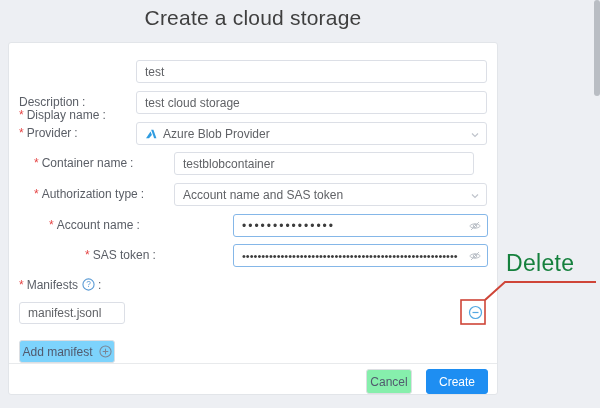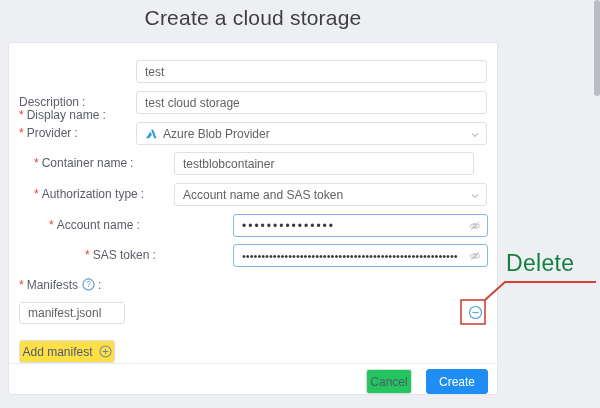--- a/index.html
+++ b/index.html
@@ -43,32 +43,32 @@
     position:absolute;box-sizing:border-box;height:23px;
     border:1px solid #85b7e8;border-radius:3px;background:#fff;
     display:flex;align-items:center;padding:0 22px 0 8px;overflow:hidden;
   }
   .pw .dots{color:#3c3c3c;white-space:nowrap;overflow:hidden;}
   .pw.acc .dots{font-size:12px;letter-spacing:2px;}
   .pw.sas .dots{font-size:11px;letter-spacing:0px;}
   .pw .eye{position:absolute;right:5px;top:4px;cursor:pointer;}
   .mini-btn{
     position:absolute;box-sizing:border-box;
-    background:#fde047;border:1px solid #dcdee2;border-radius:3px;
+    background:#7dd3fc;border:1px solid #dcdee2;border-radius:3px;
     font-size:12px;color:#515a6e;display:flex;align-items:center;
     justify-content:center;cursor:pointer;gap:6px;
     font-family:"Liberation Sans", sans-serif;
   }
   .footer-line{position:absolute;left:0;top:320px;width:100%;border-top:1px solid #e8eaec;}
   .btn{
     position:absolute;box-sizing:border-box;height:25px;border-radius:3px;
     font-size:12px;display:flex;align-items:center;justify-content:center;
     cursor:pointer;font-family:"Liberation Sans", sans-serif;
   }
-  .btn-cancel{left:357px;top:326px;width:46px;background:#22c55e;border:1px solid #dcdee2;color:#515a6e;}
+  .btn-cancel{left:357px;top:326px;width:46px;background:#86efac;border:1px solid #dcdee2;color:#515a6e;}
   .btn-submit{left:417px;top:326px;width:62px;background:#1e8ef2;border:1px solid #1e8ef2;color:#fff;}
   .icon-btn{position:absolute;width:16px;height:16px;cursor:pointer;display:flex;align-items:center;justify-content:center;background:transparent;border:none;padding:0;}
   .annot-svg{position:absolute;left:453px;top:240px;pointer-events:none;}
   .annot-label{
     position:absolute;left:506px;top:250px;font-size:23px;color:#15803d;
     font-weight:500;letter-spacing:.3px;
   }
   .scroll-thumb{position:absolute;right:0;top:0;width:6px;height:96px;background:#b9bdc3;border-radius:3px;}
 </style>
 </head>

